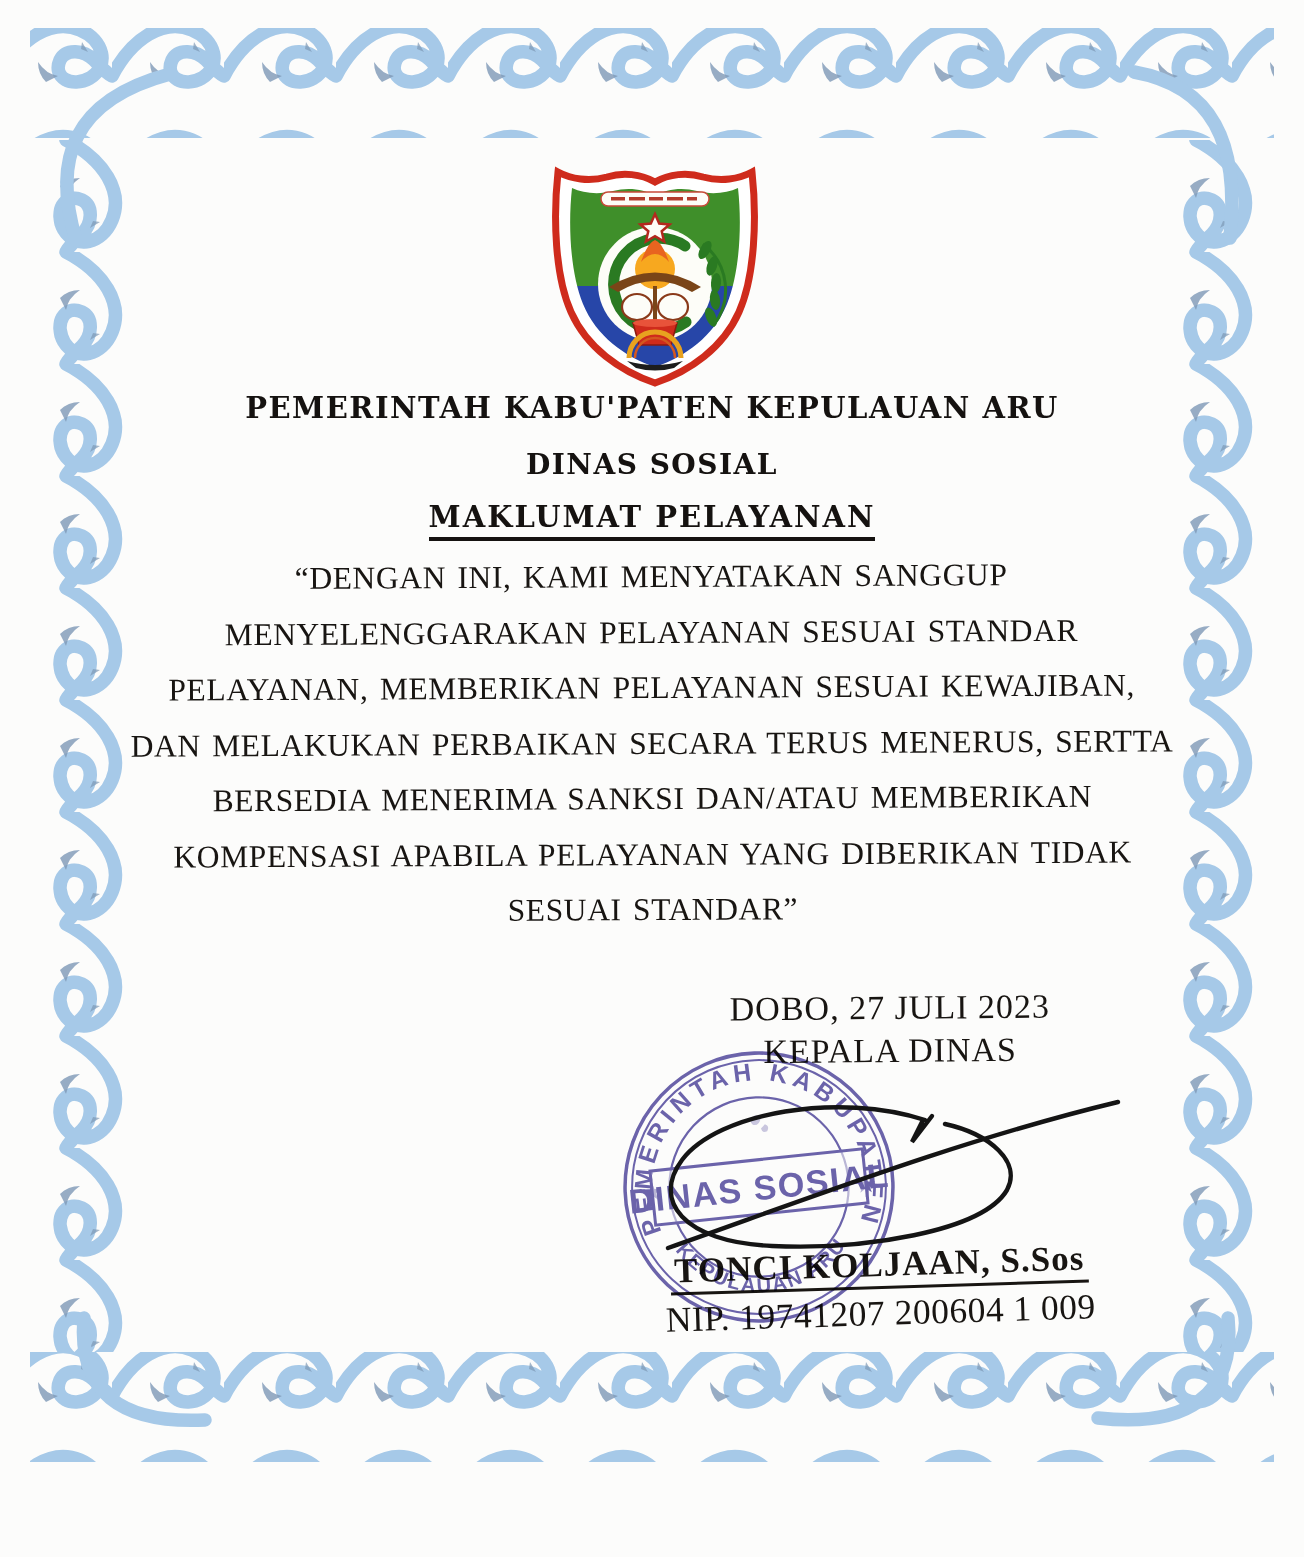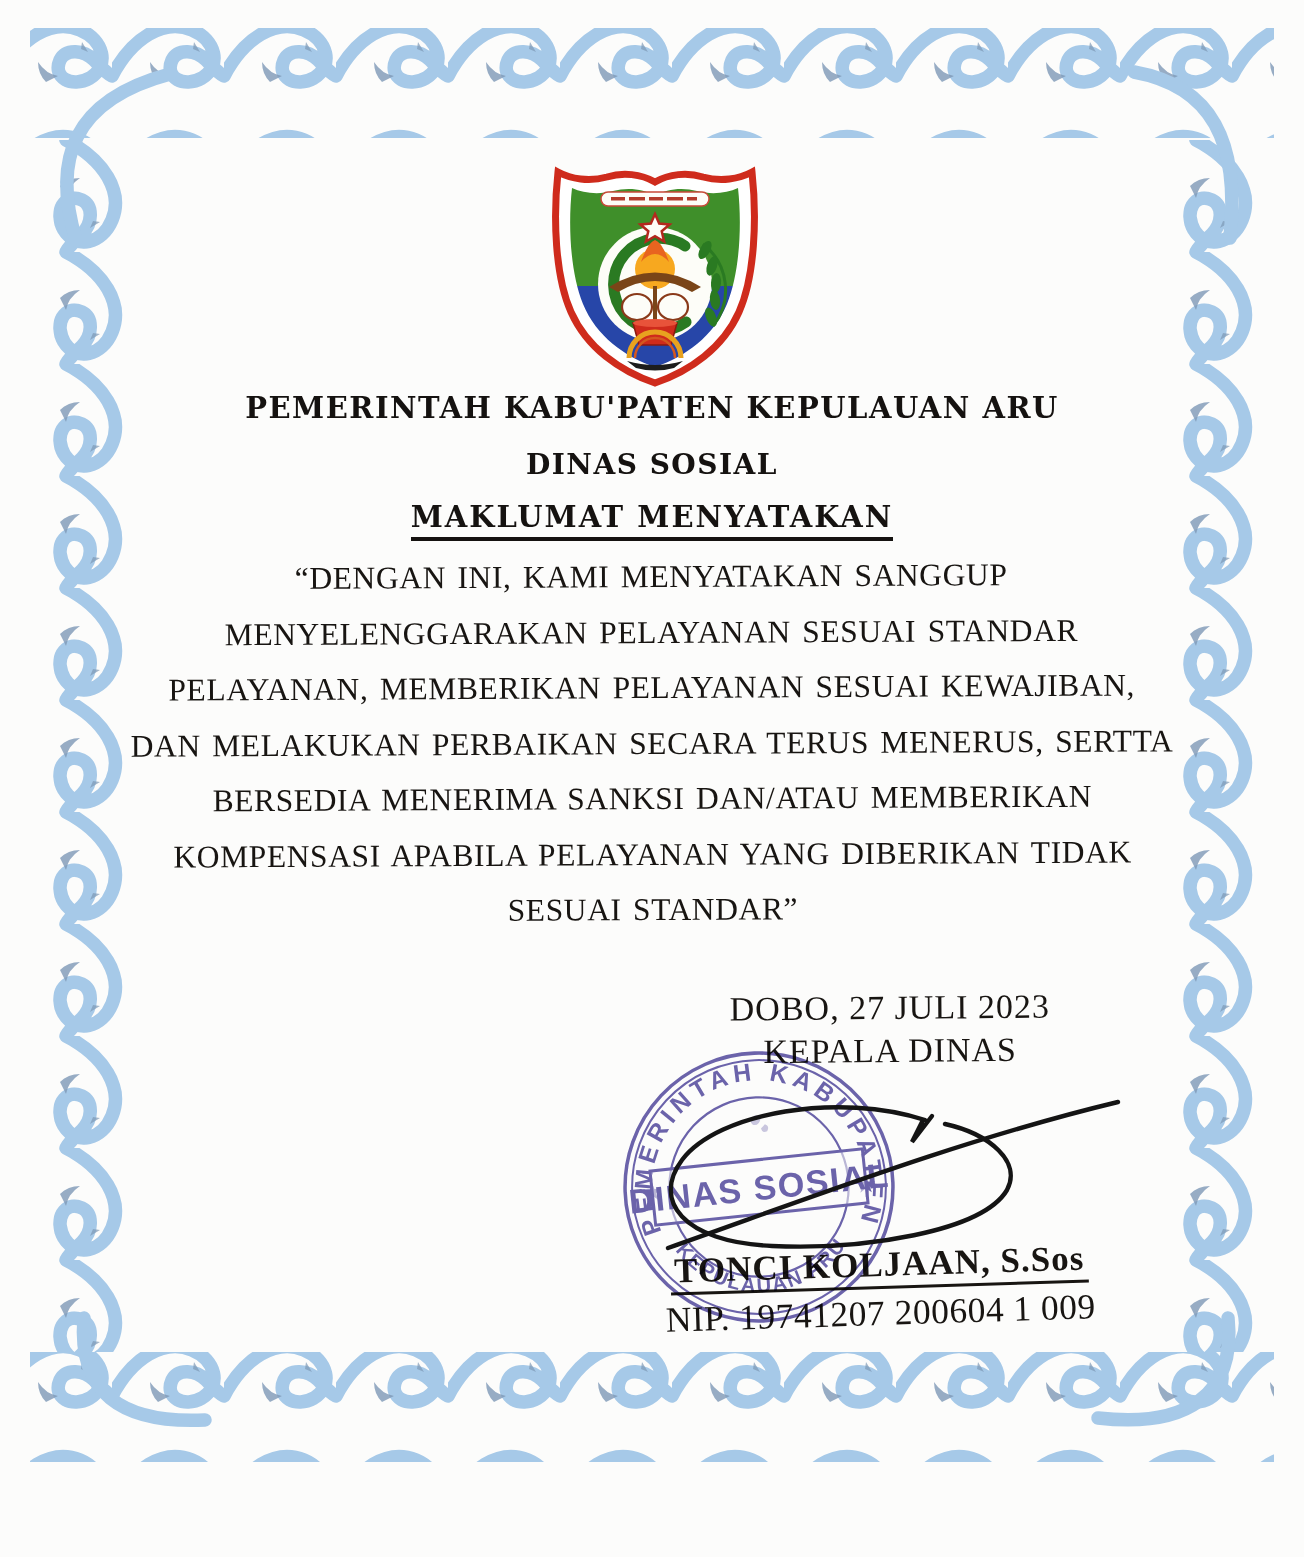--- a/index.html
+++ b/index.html
@@ -141,21 +141,21 @@
 
     <path d="M84,192 A26,26 0 0 1 136,192" fill="none" stroke="#e8a21f" stroke-width="5"></path>
     <path d="M90,192 A20,20 0 0 1 130,192" fill="none" stroke="#d4581f" stroke-width="2.5"></path>
 
     <path d="M82,195 Q110,203 138,195 L129,202 Q110,207 91,202 Z" fill="#1d1d1d"></path>
   </svg>
 
   <div class="header-block">
     <div class="org-line">PEMERINTAH KABU'PATEN KEPULAUAN ARU</div>
     <div class="dept-line">DINAS SOSIAL</div>
-    <div class="title-line"><span>MAKLUMAT MENYATAKAN</span></div>
+    <div class="title-line"><span>MAKLUMAT PELAYANAN</span></div>
   </div>
 
   <div class="body-block">
     <div>“DENGAN INI, KAMI MENYATAKAN SANGGUP</div>
     <div>MENYELENGGARAKAN PELAYANAN SESUAI STANDAR</div>
     <div>PELAYANAN, MEMBERIKAN PELAYANAN SESUAI KEWAJIBAN,</div>
     <div>DAN MELAKUKAN PERBAIKAN SECARA TERUS MENERUS, SERTTA</div>
     <div>BERSEDIA MENERIMA SANKSI DAN/ATAU MEMBERIKAN</div>
     <div>KOMPENSASI APABILA PELAYANAN YANG DIBERIKAN TIDAK</div>
     <div>SESUAI STANDAR”</div>

